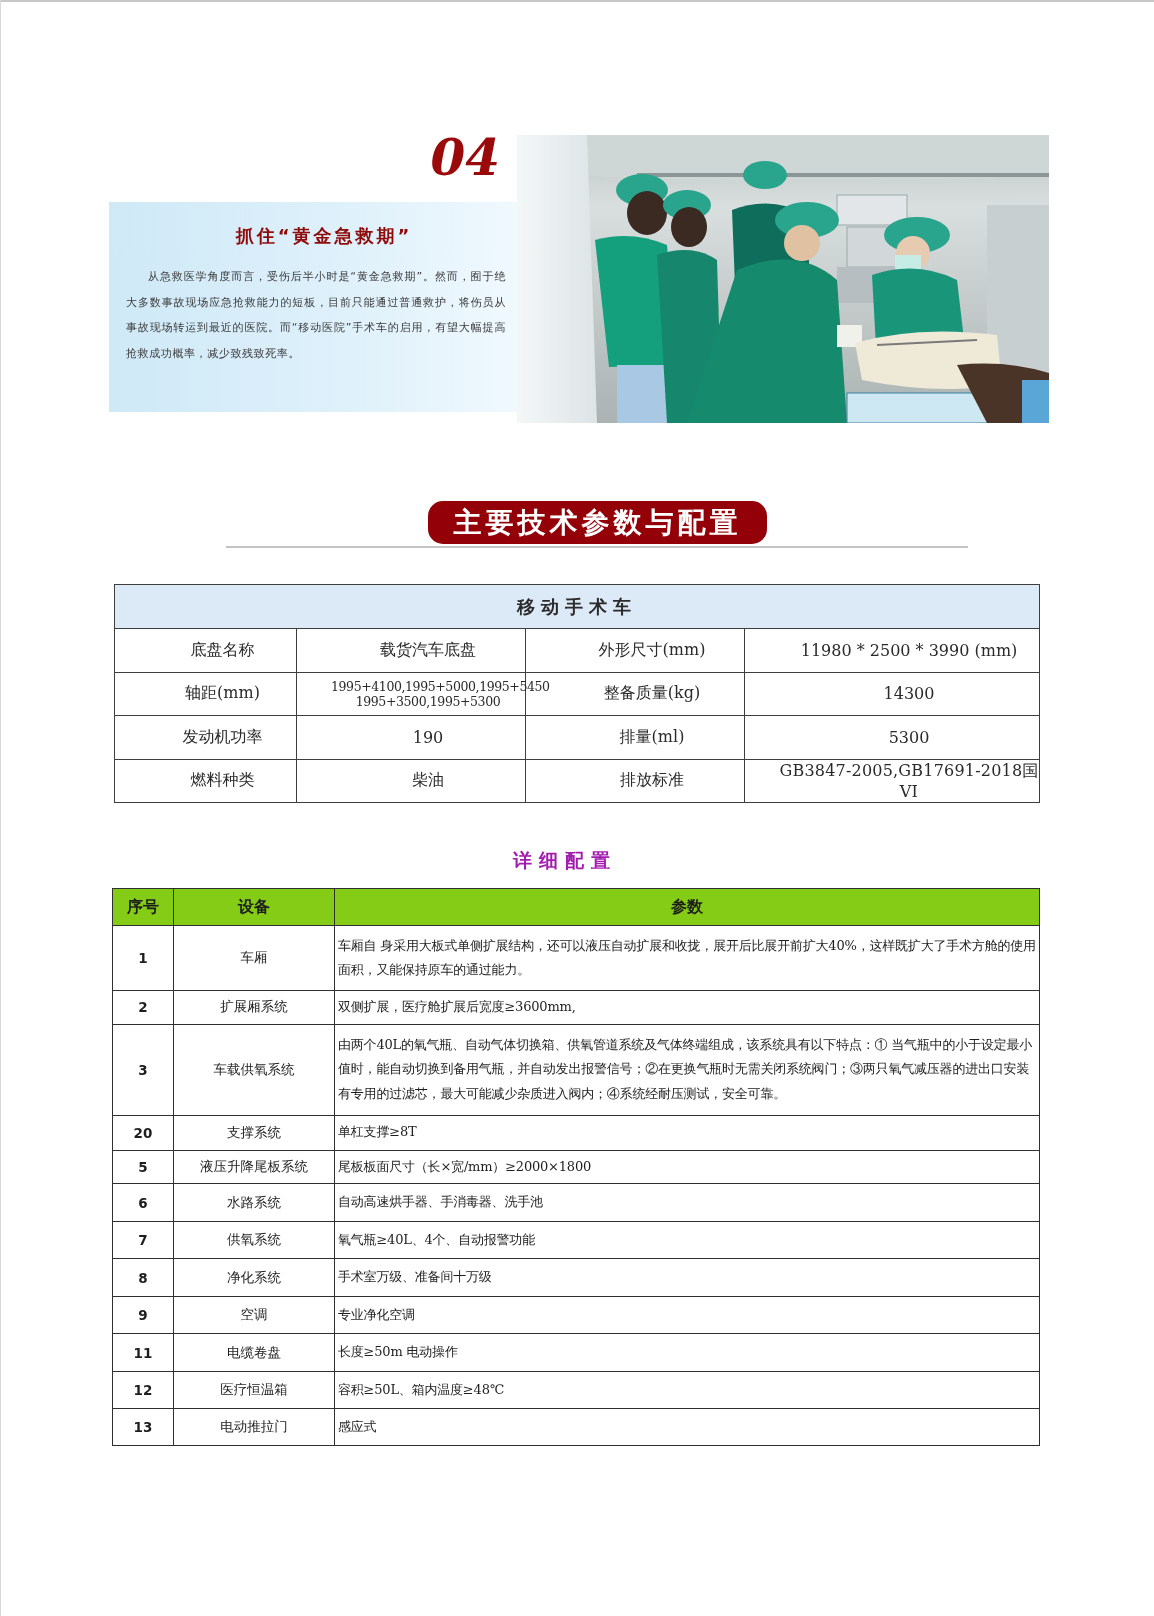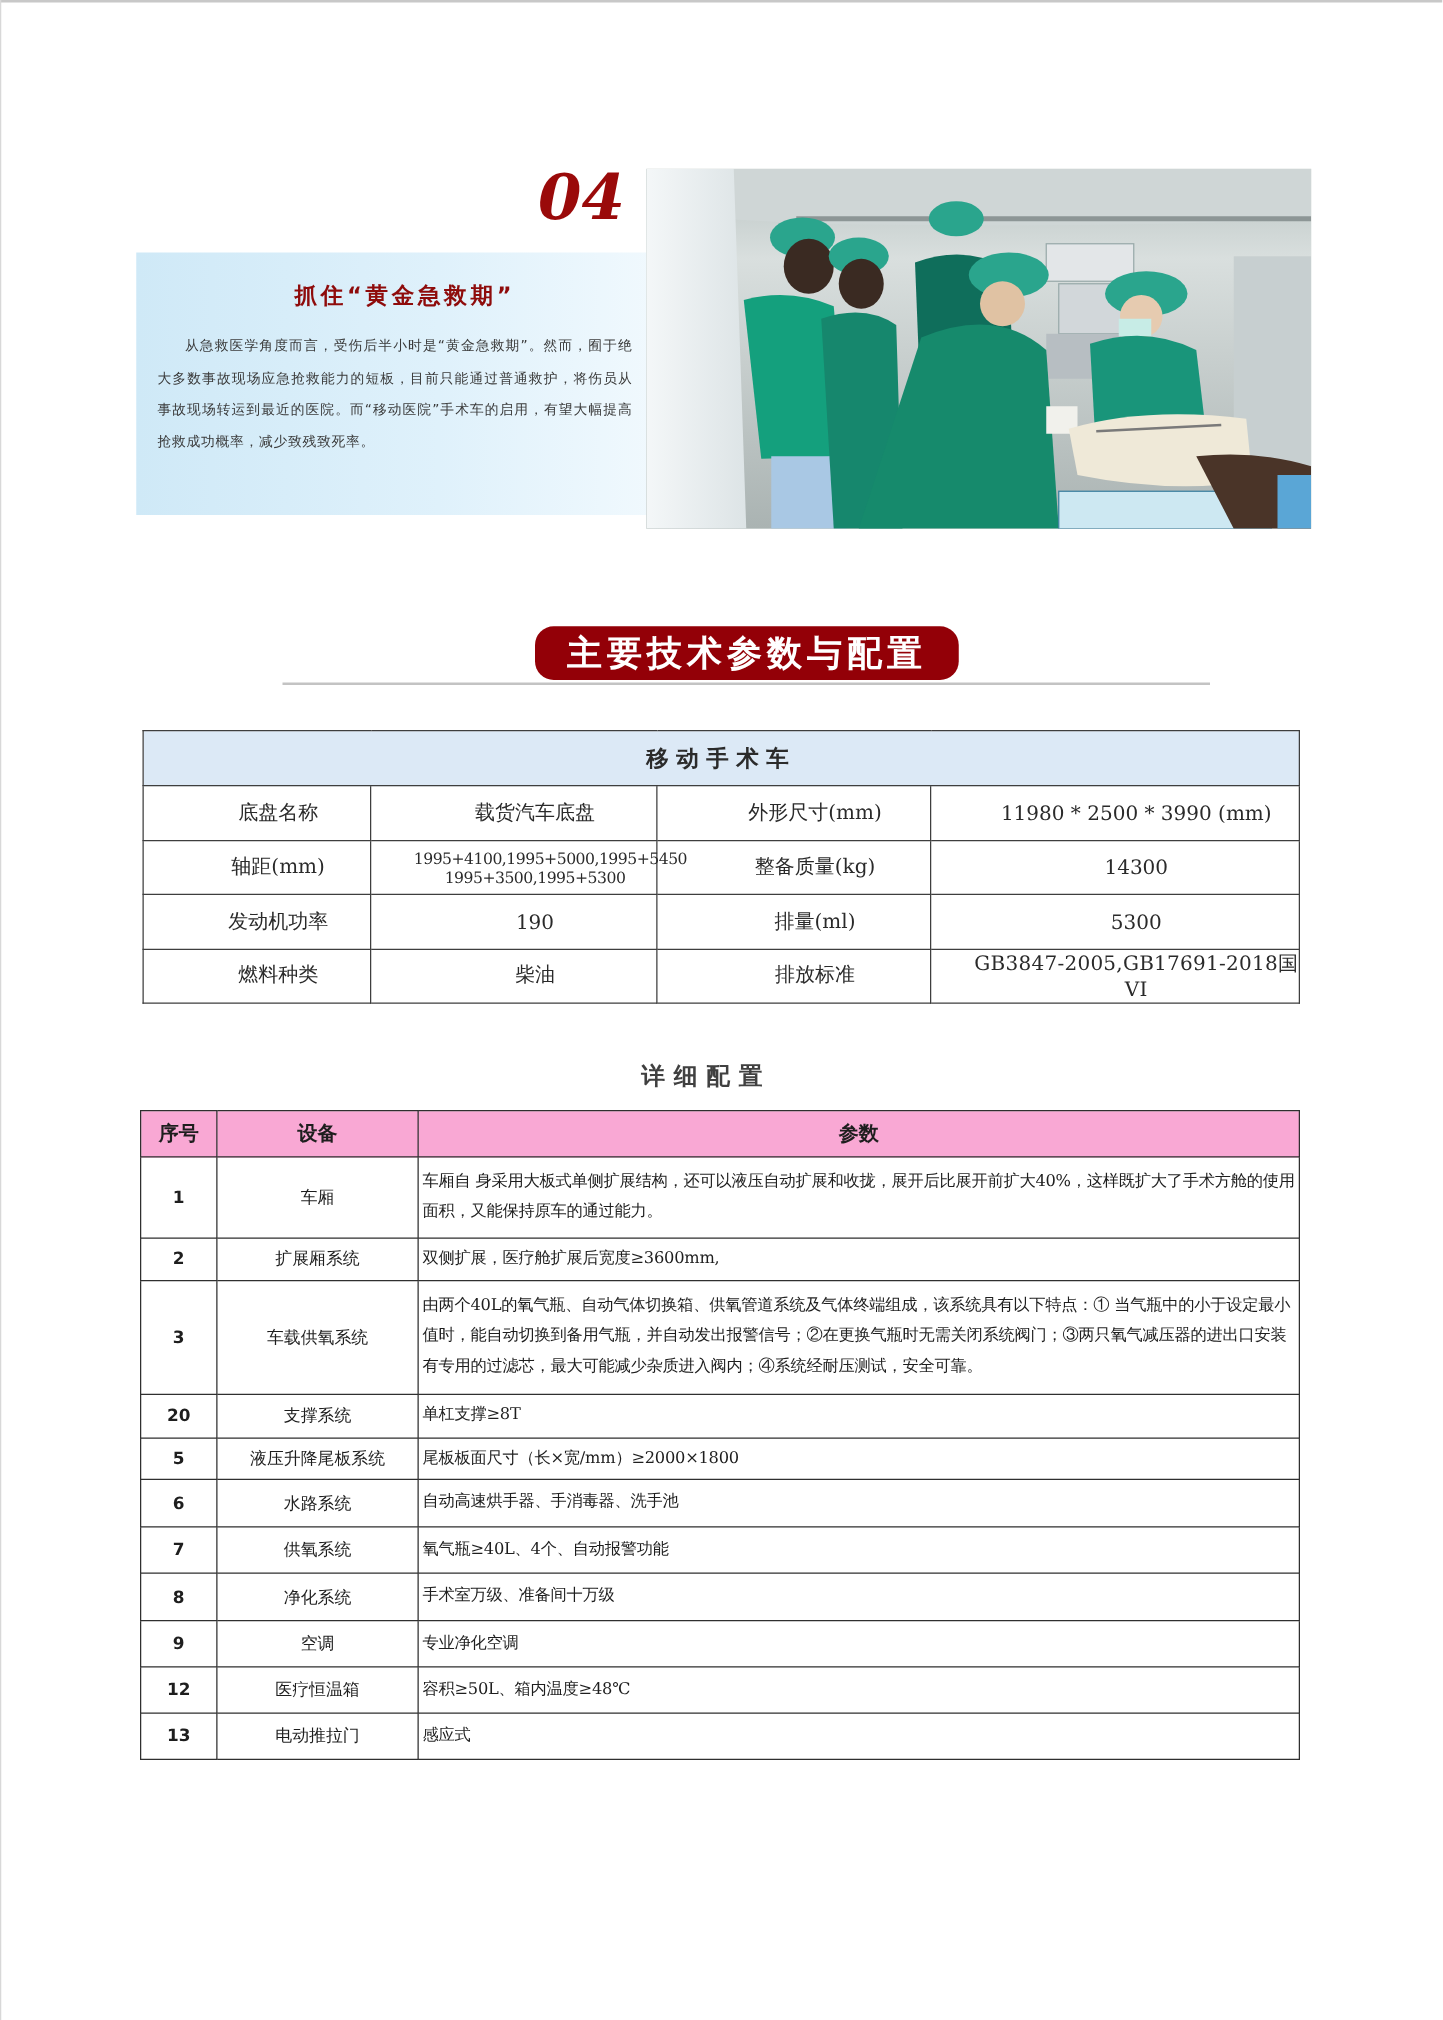--- a/index.html
+++ b/index.html
@@ -51,29 +51,29 @@
     height: 44px; background: #dce9f6; font-family: "DejaVu Sans", sans-serif;
     font-size: 18px; font-weight: bold; letter-spacing: 6px; color: #2b2b2b;
   }
   .spec-table td { height: 43.5px; font-size: 16px; padding-left: 34px; }
   .spec-table td.small { font-size: 12.5px; line-height: 15px; letter-spacing: -0.4px; }
   .spec-table td.mono-ish { letter-spacing: 0.2px; }
 
   
   .detail-title {
     position: absolute; left: 440px; top: 848px; width: 250px; text-align: center;
-    font-size: 19px; font-weight: bold; letter-spacing: 7px; color: #404040;
+    font-size: 19px; font-weight: bold; letter-spacing: 7px; color: #a21caf;
   }
   .detail-table {
     position: absolute; left: 112px; top: 888px; width: 927px;
     font-family: "DejaVu Serif", "Liberation Serif", serif;
   }
   .detail-table th, .detail-table td { border: 1.5px solid #2f2f2f; vertical-align: middle; color: #1e1e1e; }
   .detail-table thead th {
-    height: 37px; background: #f9a8d4; font-family: "DejaVu Sans", sans-serif;
+    height: 37px; background: #84cc16; font-family: "DejaVu Sans", sans-serif;
     font-weight: bold; font-size: 16px; text-align: center;
   }
   .detail-table td { font-size: 13px; }
   .detail-table td.idx { text-align: center; font-weight: bold; font-family: "DejaVu Sans", sans-serif; font-size: 13.5px; }
   .detail-table td.dev { text-align: center; font-size: 13.5px; }
   .detail-table td.param { text-align: left; padding: 4px 3px; line-height: 24.5px; letter-spacing: -0.2px; }
 </style>
 </head>
 <body>
 
@@ -242,20 +242,25 @@
     <tr style="height:38px">
       <td class="idx">8</td>
       <td class="dev">净化系统</td>
       <td class="param">手术室万级、准备间十万级</td>
     </tr>
     <tr style="height:37px">
       <td class="idx">9</td>
       <td class="dev">空调</td>
       <td class="param">专业净化空调</td>
     </tr>
+    <tr style="height:38px">
+      <td class="idx">11</td>
+      <td class="dev">电缆卷盘</td>
+      <td class="param">长度≥50m 电动操作</td>
+    </tr>
     <tr style="height:37px">
       <td class="idx">12</td>
       <td class="dev">医疗恒温箱</td>
       <td class="param">容积≥50L、箱内温度≥48℃</td>
     </tr>
     <tr style="height:37px">
       <td class="idx">13</td>
       <td class="dev">电动推拉门</td>
       <td class="param">感应式</td>
     </tr>

